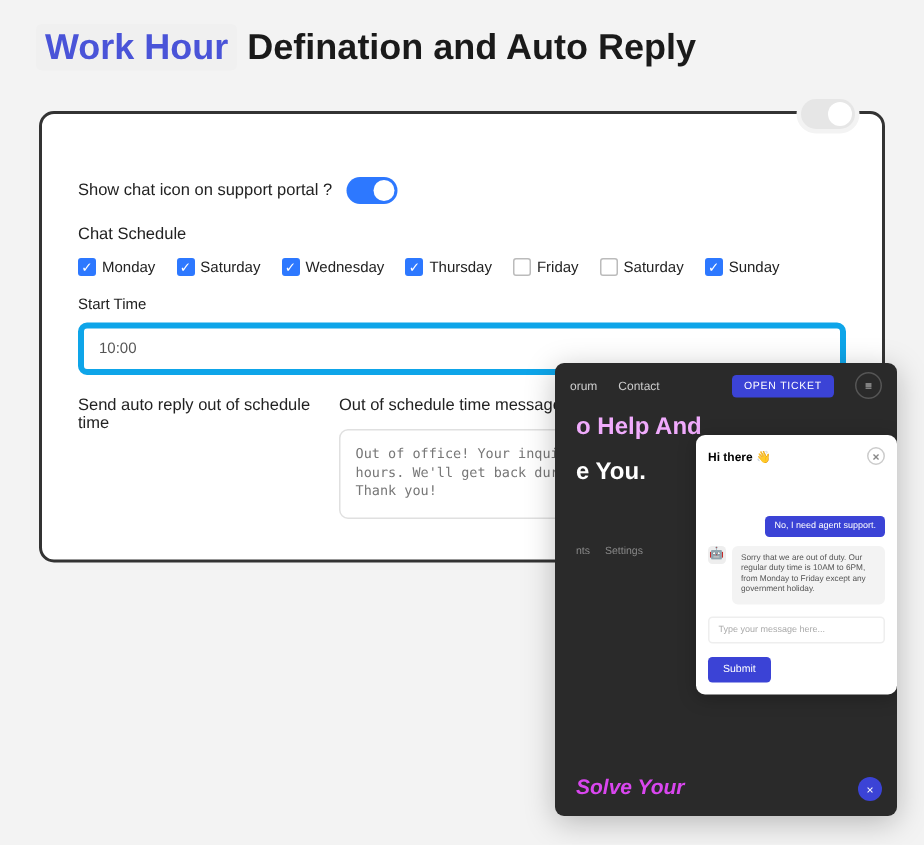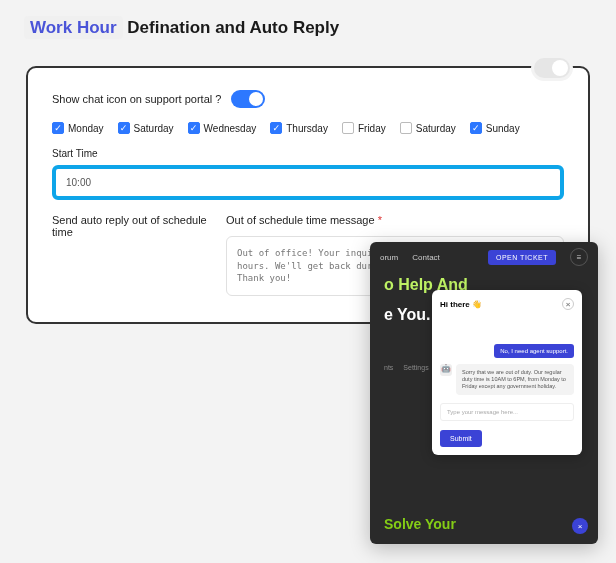--- a/index.html
+++ b/index.html
@@ -5,21 +5,21 @@
 * { box-sizing: border-box; margin: 0; padding: 0; }
 body {
   font-family: -apple-system, BlinkMacSystemFont, 'Segoe UI', Arial, sans-serif;
   background: #f3f3f3;
   width: 616px;
   height: 563px;
   position: relative;
   overflow: hidden;
 }
 .page-title {
-  font-size: 17px;
+  font-size: 24px;
   font-weight: 800;
   color: #1a1a1a;
   padding: 18px 24px 10px;
 }
 .highlight {
   background: #f0f0f0;
   color: #4a54d8;
   padding: 2px 6px;
   border-radius: 4px;
 }
@@ -43,21 +43,21 @@
 }
 .mini-toggle .knob {
   position: absolute;
   top: 2px;
   right: 2px;
   width: 16px;
   height: 16px;
   background: #fff;
   border-radius: 50%;
 }
-.row { display: flex; align-items: center; gap: 10px; margin-bottom: 14px; }
+.row { display: flex; align-items: center; gap: 10px; margin-bottom: 14px; margin-top: 20px; }
 .label { font-size: 11px; color: #222; }
 .toggle {
   width: 34px;
   height: 18px;
   background: #2d78ff;
   border-radius: 18px;
   position: relative;
   cursor: pointer;
 }
 .toggle .knob {
@@ -147,42 +147,42 @@
   letter-spacing: .5px;
 }
 .circle-btn {
   width: 18px; height: 18px; border: 1px solid #555; border-radius: 50%;
   display: flex; align-items: center; justify-content: center;
 }
 .circle-btn::before, .circle-btn::after {
   content: ''; position: absolute;
 }
 .hero {
-  color: #bef264;
+  color: #f0abfc;
   font-weight: 900;
   font-size: 16px;
   line-height: 1.1;
   padding: 4px 14px 2px;
 }
 .you { color: #fff; font-weight: 900; font-size: 16px; padding: 0 14px; }
 .squiggle {
   height: 4px;
   margin: 2px 14px 4px 100px;
   background: repeating-linear-gradient(90deg, #3b43d6 0 3px, transparent 3px 6px);
   border-radius: 2px;
 }
 .mini-tabs {
   display: flex; gap: 10px; padding: 40px 14px 4px; font-size: 7px; color: #888;
 }
-.solve { color: #84cc16; font-weight: 900; font-size: 14px; padding: 12px 14px 4px; position: absolute; bottom: 8px; left: 0; }
+.solve { color: #d946ef; font-weight: 900; font-size: 14px; padding: 12px 14px 4px; position: absolute; bottom: 8px; left: 0; font-style: italic; }
 .chat-widget {
   position: absolute;
   top: 48px;
-  right: 16px;
-  width: 150px;
+  right: 0;
+  width: 134px;
   background: #fff;
   border-radius: 6px;
   box-shadow: 0 2px 12px rgba(0,0,0,.25);
   padding: 8px;
 }
 .chat-head { display: flex; align-items: center; justify-content: space-between; font-size: 8px; font-weight: 700; margin-bottom: 34px; }
 .close-x {
   width: 12px; height: 12px; border: 1px solid #ccc; border-radius: 50%;
   display: flex; align-items: center; justify-content: center; font-size: 8px; color: #888;
 }
@@ -253,20 +253,21 @@
       <div class="knob"></div>
     </div>
 
   <div class="row">
     <span class="label">Show chat icon on support portal ?</span>
     <span class="toggle">
         <span class="knob"></span>
       </span>
   </div>
 
+  <div class="section-label">Chat Schedule</div>
 
   <div class="days">
     <label class="day">
         <span class="cbx checked">✓</span>
         <span>Monday</span>
       </label>
     <label class="day">
         <span class="cbx checked">✓</span>
         <span>Saturday</span>
       </label>

